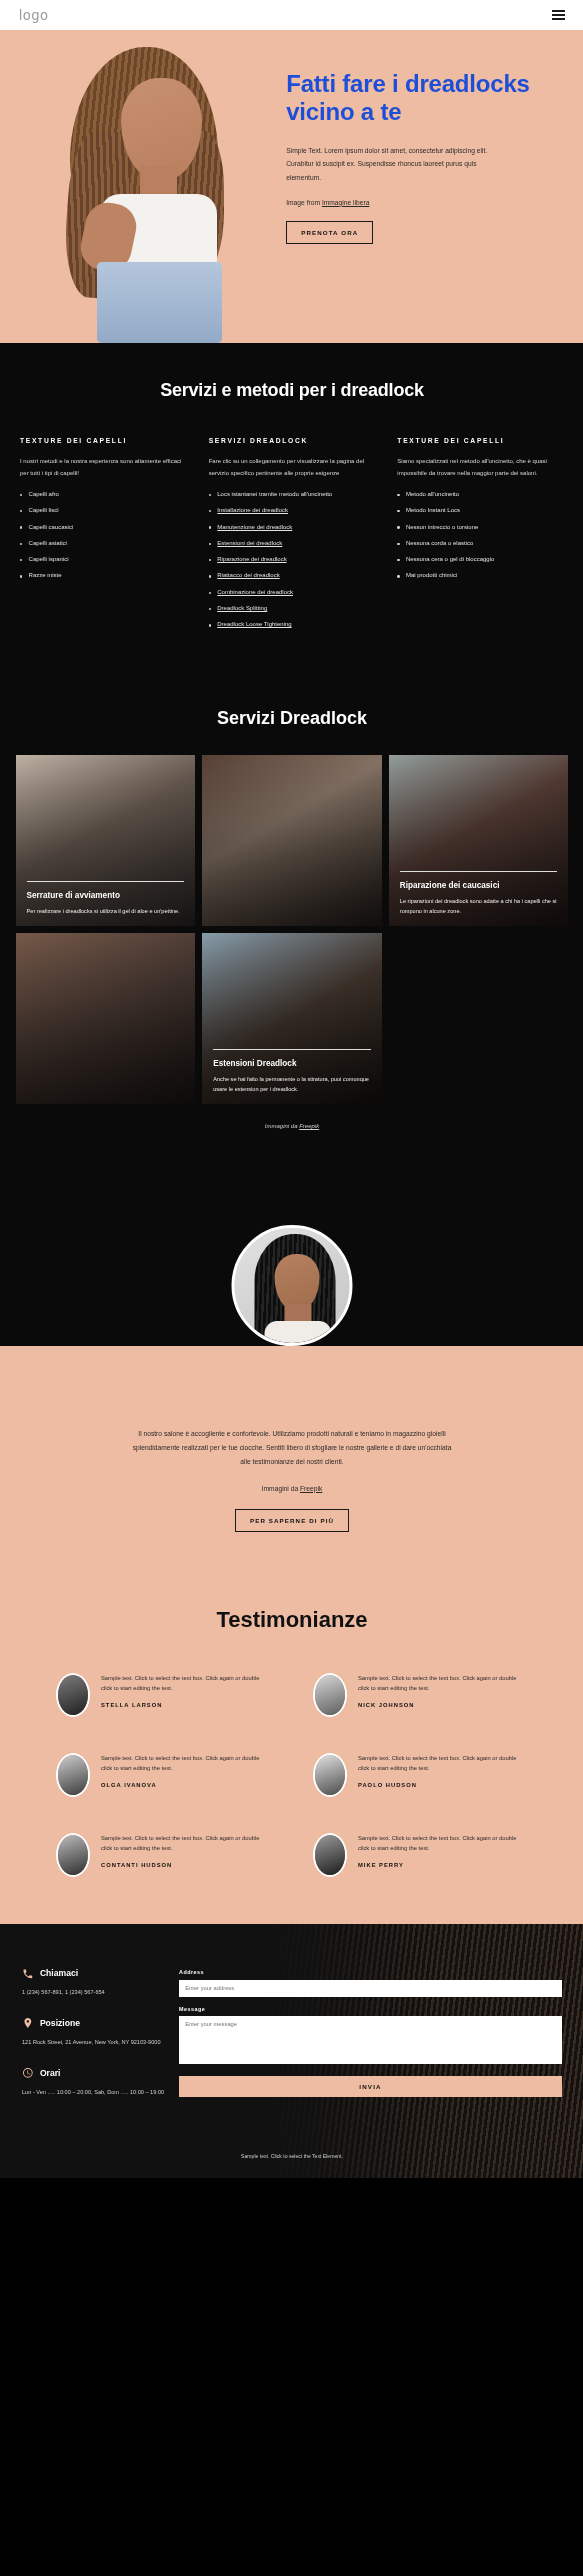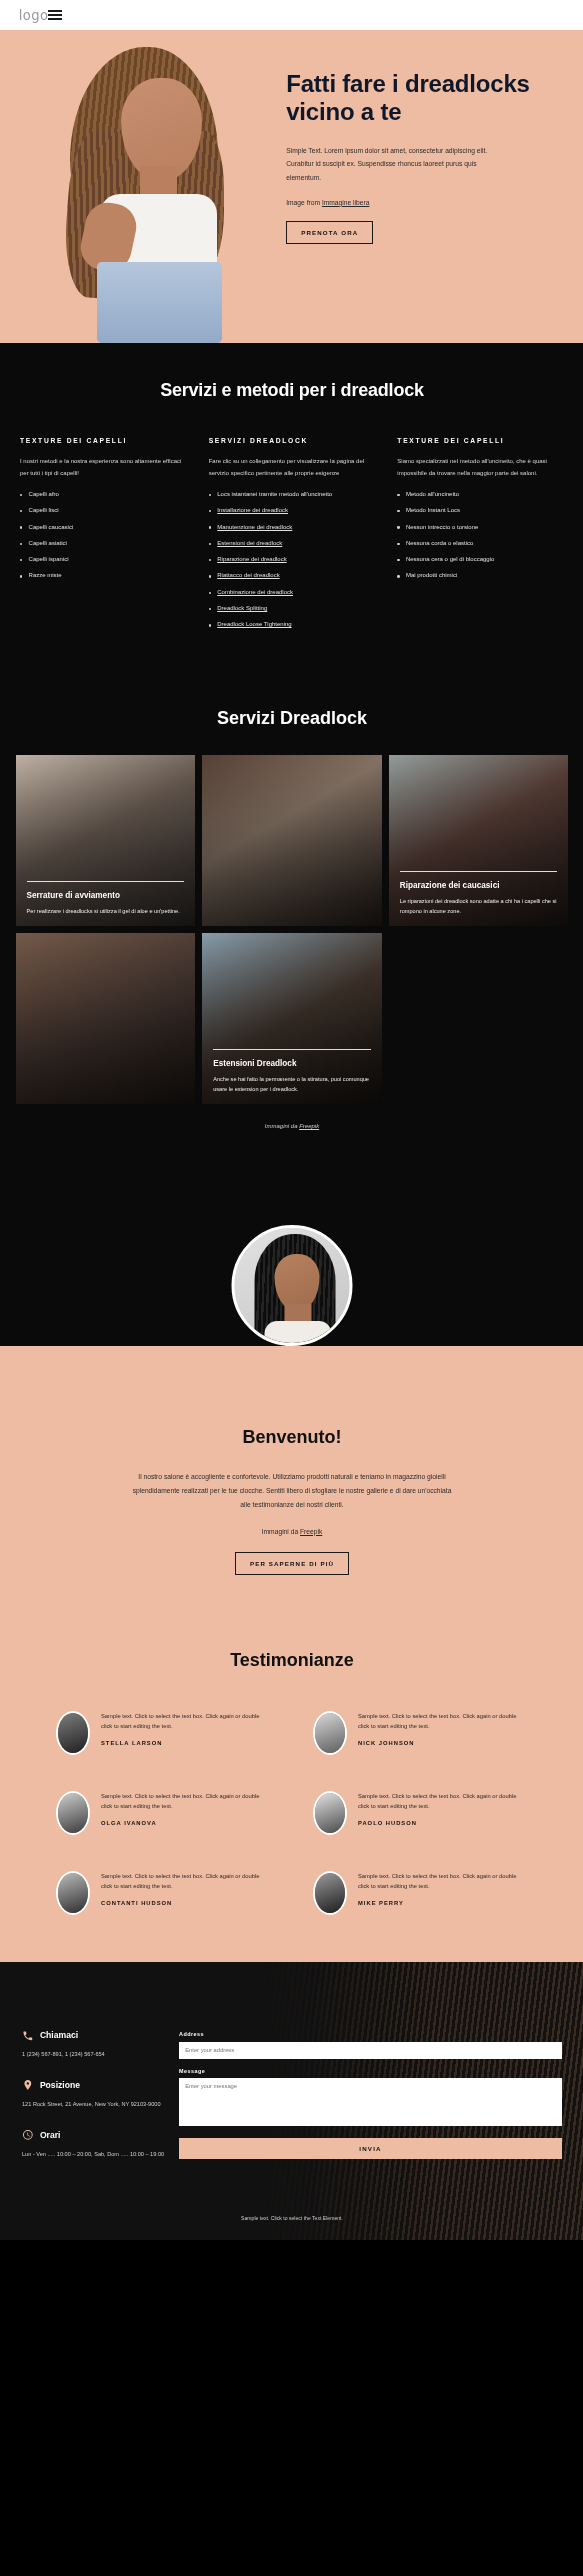--- a/index.html
+++ b/index.html
@@ -10,21 +10,21 @@
     width:584px;
     overflow-x:hidden;
   }
 
   
   .header{
     background:#fff;
     height:30px;
     display:flex;
     align-items:center;
-    justify-content:flex-start;
+    justify-content:space-between;
     padding:0 18.7px;
   }
   .logo{
     font-size:13.2px;
     color:#9a9a9a;
     letter-spacing:0.4px;
     font-family:"DejaVu Sans", sans-serif;
     font-weight:400;
   }
   .burger{ display:flex; flex-direction:column; gap:2.3px; cursor:pointer; }
@@ -90,21 +90,21 @@
     background:#bd8463; border-radius:23px; transform:rotate(12deg);
   }
   .hero-text{
     flex:1;
     padding:40px 31px 0 6.2px;
   }
   .hero-title{
     font-size:24px;
     line-height:1.18;
     font-weight:700;
-    color:#0f172a;
+    color:#1d4ed8;
     letter-spacing:-0.2px;
     font-family:"Liberation Sans", sans-serif;
     margin-bottom:17px;
   }
   .hero-para{
     font-size:6.7px;
     line-height:2.05;
     color:#2a2a2a;
     max-width:227px;
     margin-bottom:14px;
@@ -271,21 +271,21 @@
     max-width:327px;
     margin:0 auto 15.6px;
   }
   .welcome .cred{ font-size:6.7px; color:#2a2a2a; margin-bottom:17px; }
   .welcome .cred a{ color:#2a2a2a; text-decoration:underline; }
 
   
   .testi{ background:#eebca2; padding:31px 0 47px; }
   .testi h2{
     text-align:center;
-    font-size:18px;
+    font-size:22px;
     font-weight:700;
     color:#111;
     padding-bottom:40px;
   }
   .testi-grid{
     display:grid;
     grid-template-columns:1fr 1fr;
     gap:36px 42px;
     padding:0 56px;
   }
@@ -325,21 +325,21 @@
     background:
       repeating-linear-gradient(97deg, rgba(60,48,40,.85) 0 2.3px, rgba(18,14,12,.9) 2.3px 5.4px),
       linear-gradient(90deg,#111 0%,#2a211c 40%,#3a2e26 100%);
     opacity:.95;
   }
   .footer-bg:after{
     content:"";
     position:absolute; inset:0;
     background:linear-gradient(90deg,#111 0%,rgba(17,17,17,.85) 18%,rgba(17,17,17,.15) 55%,rgba(17,17,17,.05) 100%);
   }
-  .footer-inner{ position:relative; display:flex; gap:11px; z-index:2;margin-top:24px; }
+  .footer-inner{ position:relative; display:flex; gap:11px; z-index:2; }
   .f-left{ width:146px; }
   .f-item{ margin-bottom:20px; }
   .f-head{ display:flex; align-items:center; gap:6.2px; margin-bottom:7.8px; }
   .f-ico{
     width:11.7px; height:11.7px;
     color:#eebca2;
     display:inline-flex; align-items:center; justify-content:center;
   }
   .f-ico svg{ width:11.7px; height:11.7px; fill:#eebca2; }
   .f-title{ font-size:8.6px; font-weight:700; color:#fff; }
@@ -525,21 +525,20 @@
   <div class="avatar">
     <div class="av-bg"></div>
     <div class="av-hair"></div>
     <div class="av-face"></div>
     <div class="av-neck"></div>
     <div class="av-body"></div>
   </div>
 </div>
 
 <div class="welcome">
-  <h2>Benvenuto!</h2>
   <p>Il nostro salone è accogliente e confortevole. Utilizziamo prodotti naturali e teniamo in magazzino gioielli splendidamente realizzati per le tue ciocche. Sentiti libero di sfogliare le nostre gallerie e di dare un'occhiata alle testimonianze dei nostri clienti.</p>
   <div class="cred">
     <span>Immagini da </span><a href="#">Freepik</a>
   </div>
   <button class="btn-outline">PER SAPERNE DI PIÙ</button>
 </div>
 
 <div class="testi">
   <h2>Testimonianze</h2>
   <div class="testi-grid">

